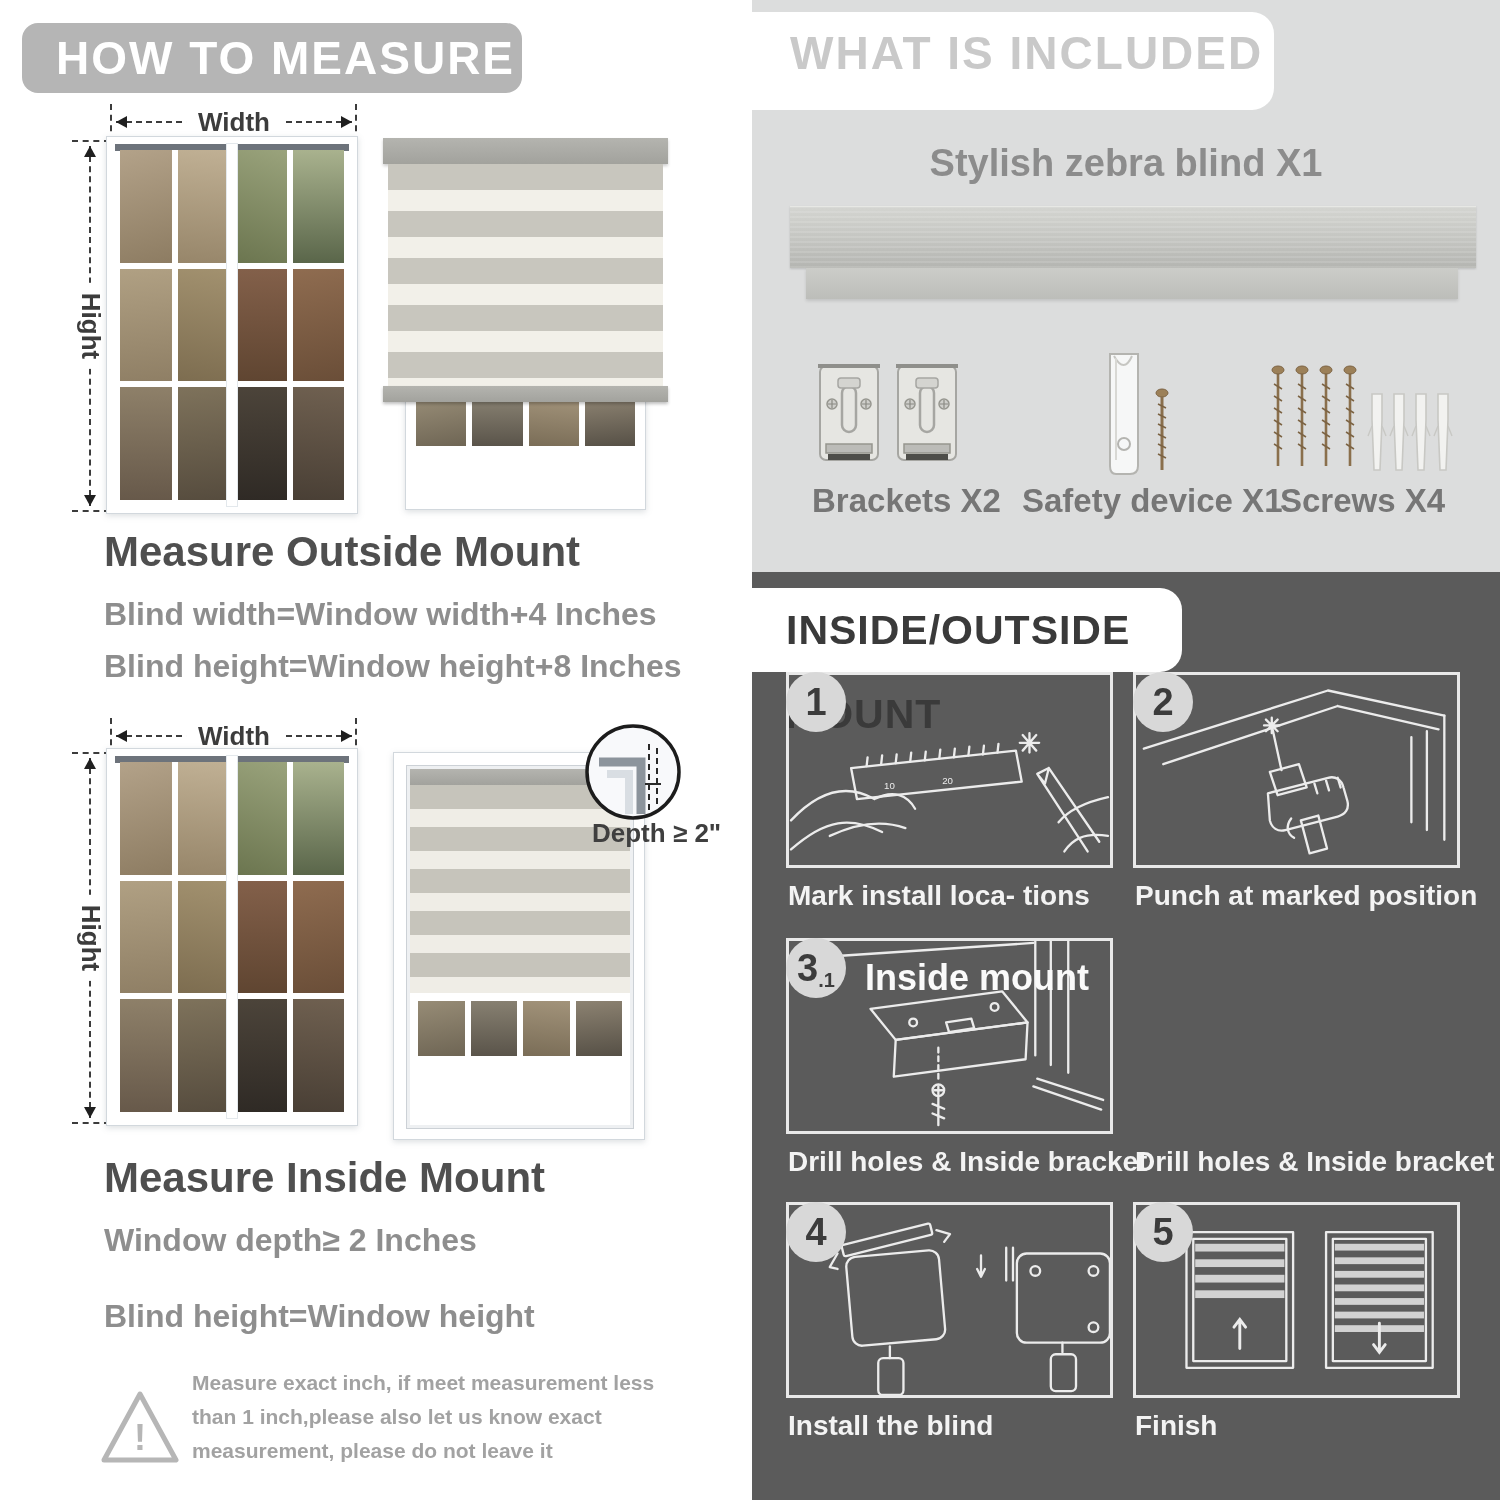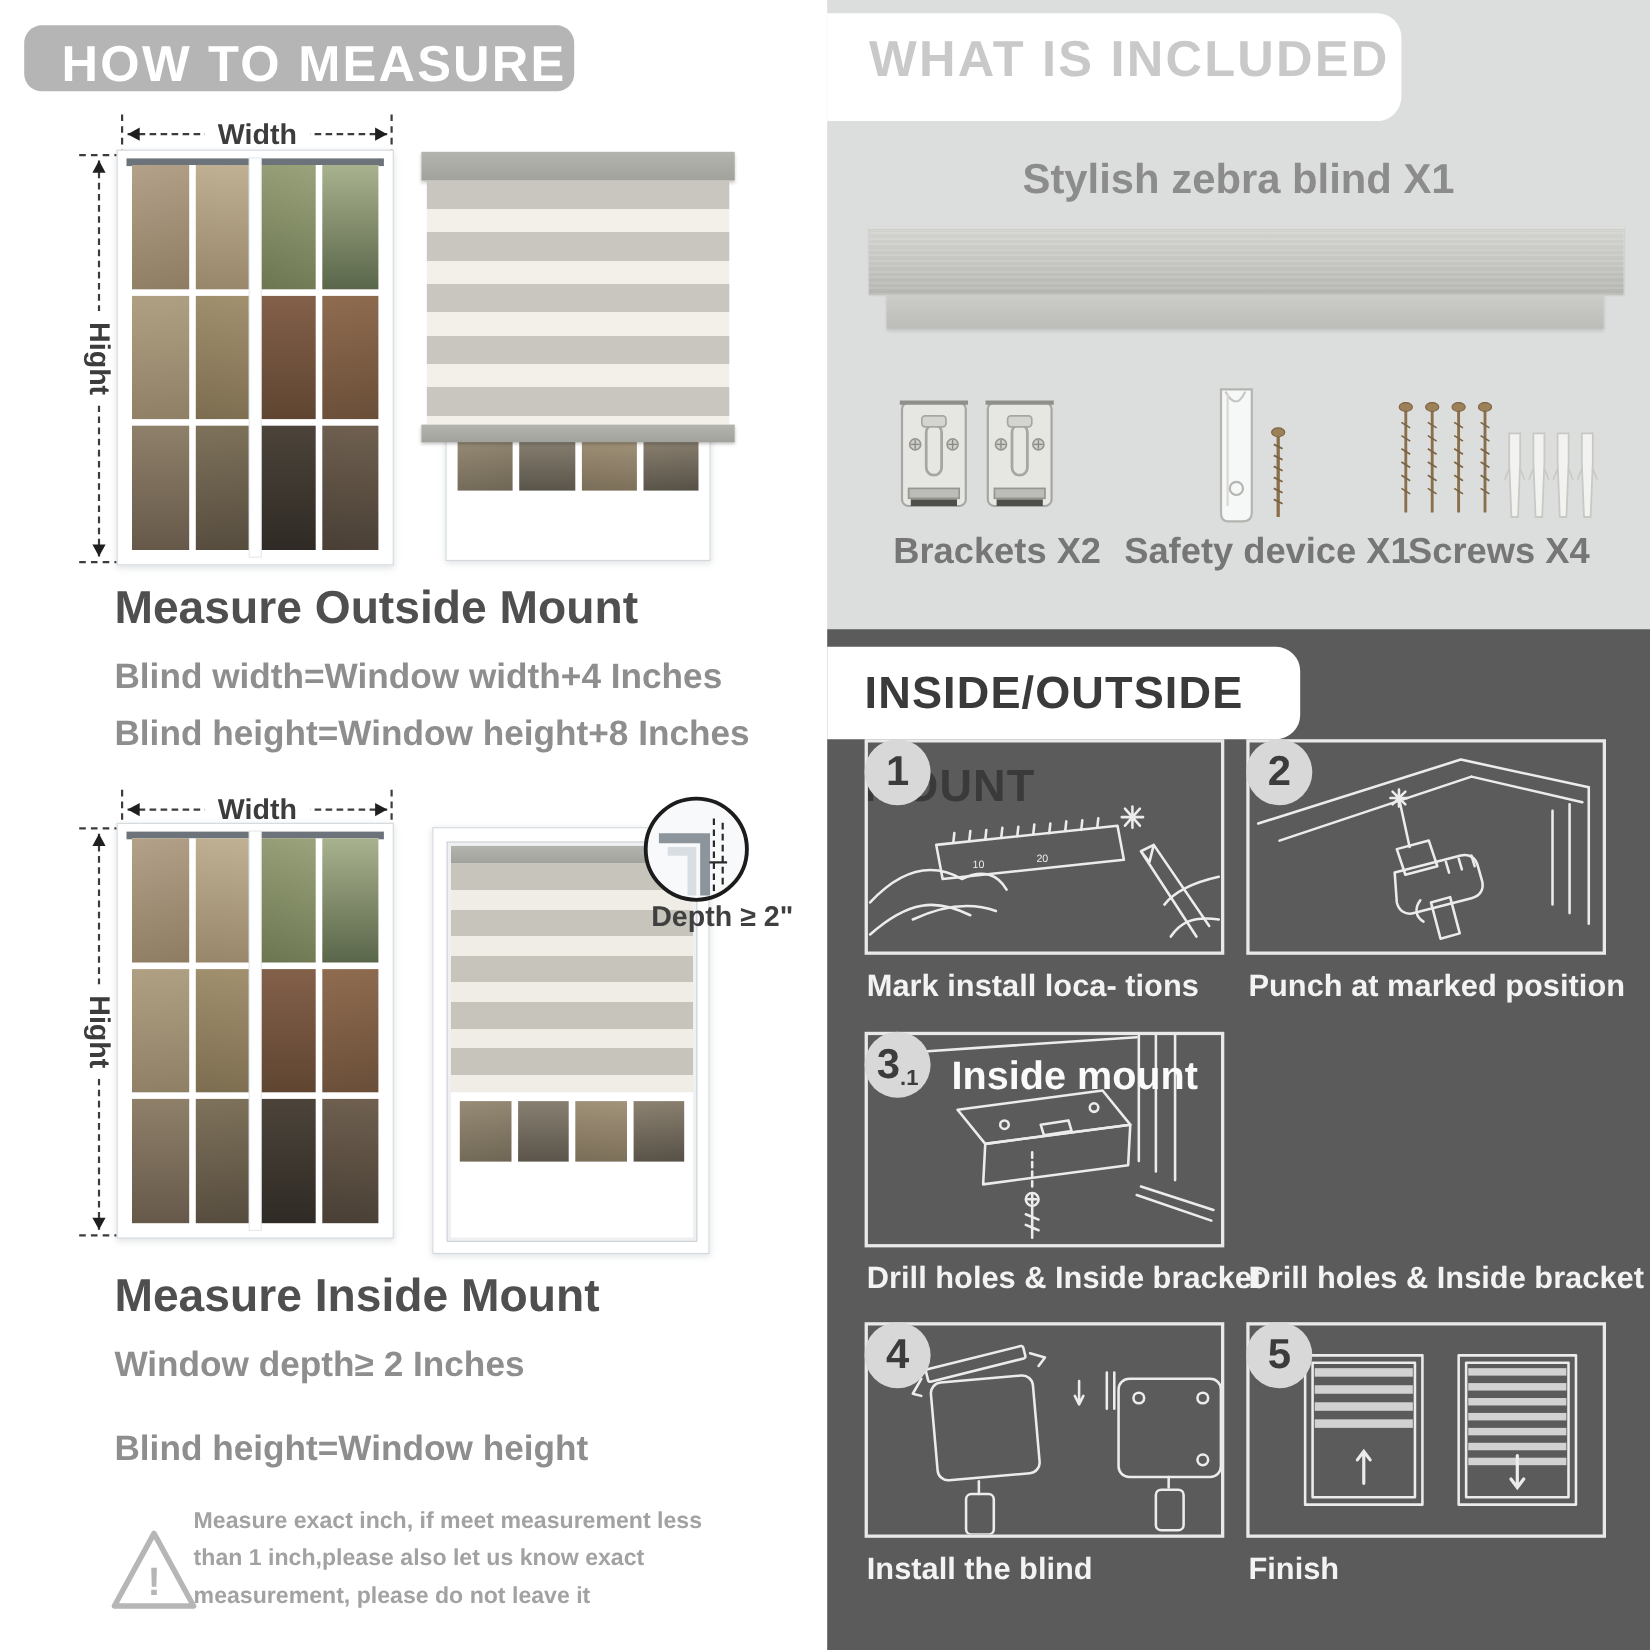--- a/index.html
+++ b/index.html
@@ -1,29 +1,29 @@
 <!DOCTYPE html>
 <html><head>
 <meta charset="utf-8">
 <style>
   html,body{margin:0;padding:0;background:#ffffff;}
   #canvas{position:relative;width:1500px;height:1500px;background:#ffffff;overflow:hidden;
           font-family:"Liberation Sans",sans-serif;}
   .abs{position:absolute;}
 
   
-  .hdr-gray{position:absolute;left:22px;top:23px;width:500px;height:60px;background:#b5b5b5;
+  .hdr-gray{position:absolute;left:22px;top:23px;width:500px;height:70px;background:#b5b5b5;
             border-radius:16px;color:#ffffff;font-size:46px;font-weight:700;letter-spacing:2px;
             line-height:70px;padding-left:34px;box-sizing:border-box;}
   .hdr-white{position:absolute;background:#ffffff;font-weight:700;box-sizing:border-box;}
 
   
   .title-dark{position:absolute;left:104px;color:#4f4f4f;font-size:42px;font-weight:700;}
   .line-gray{position:absolute;left:104px;color:#8e8e8e;font-size:32px;font-weight:700;}
-  .note-text{position:absolute;left:176px;top:1366px;width:480px;color:#a2a2a2;
+  .note-text{position:absolute;left:192px;top:1366px;width:480px;color:#a2a2a2;
              font-size:21px;font-weight:700;line-height:34px;}
 
   
   .harrow{position:absolute;height:20px;}
   .harrow .hline{position:absolute;left:6px;right:6px;top:9px;border-top:2px dashed #3c3c3c;}
   .harrow .ah-l{position:absolute;left:0;top:4px;width:0;height:0;border:6px solid transparent;border-right:11px solid #1f1f1f;}
   .harrow .ah-r{position:absolute;right:0;top:4px;width:0;height:0;border:6px solid transparent;border-left:11px solid #1f1f1f;}
   .harrow .hlabel{position:absolute;left:50%;top:10px;transform:translate(-50%,-50%);background:#ffffff;
                   padding:0 12px;color:#3c3c3c;font-size:26px;font-weight:700;}
   .varrow{position:absolute;width:20px;}

